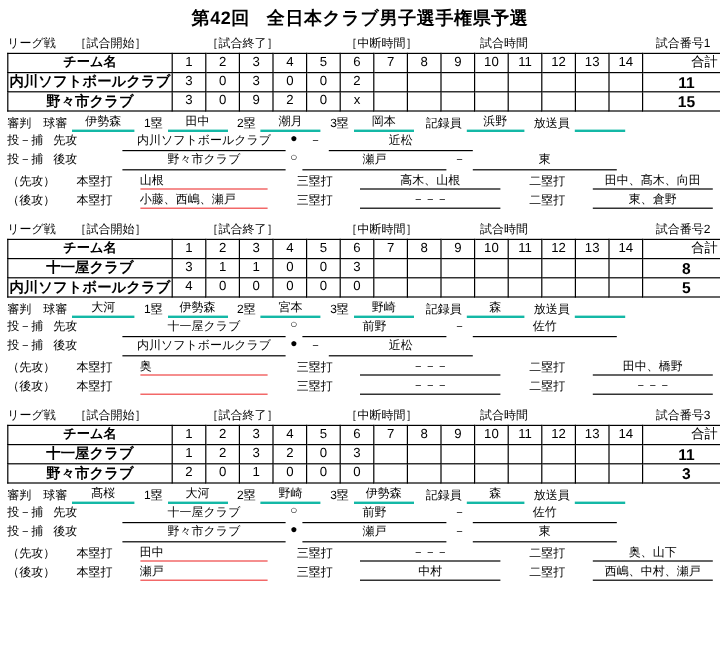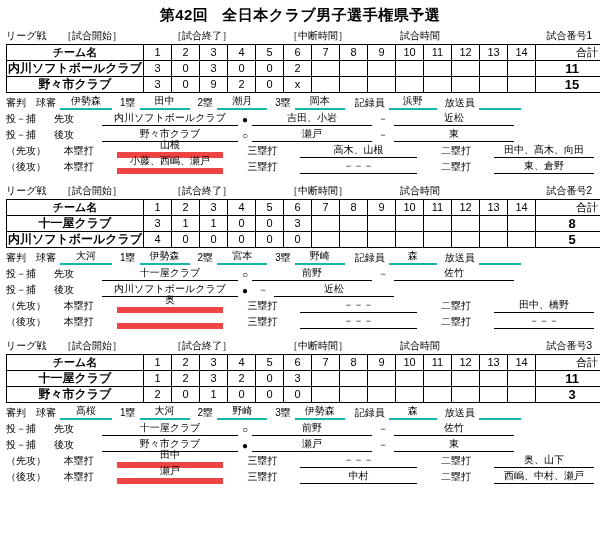--- a/index.html
+++ b/index.html
@@ -76,24 +76,22 @@
   .of-k{margin-right:4px;}
   .of-v{
     border-bottom:2px solid #14b8a6;
     display:inline-block;
     text-align:center;
   }
 
   
   .pcrow{
     display:flex;
-    align-items:flex-end;
     font-size:10px;
     height:16px;
-    font-family:Liberation Mono, monospace;
   }
   .pc-label{width:96px;white-space:nowrap;}
   .pc-team{
     width:136px;
     border-bottom:1px solid #000;
     text-align:center;
     white-space:nowrap;
   }
   .pc-mark{width:14px;text-align:center;}
   .pc-pit{
@@ -111,21 +109,21 @@
   
   .hitrow{
     display:flex;
     align-items:flex-end;
     font-size:10px;
     height:16px;
     gap:16px;
   }
   .h-who{width:50px;white-space:nowrap;}
   .h-k1{width:44px;white-space:nowrap;margin-top:28px;}
-  .h-v1{width:128px;border-bottom:6px solid #ef4444;text-align:center;}
+  .h-v1{width:128px;border-bottom:1px solid #ef4444;}
   .h-k2{width:44px;white-space:nowrap;margin-left:8px;}
   .h-v2{width:140px;border-bottom:1px solid #000;text-align:center;}
   .h-k3{width:44px;white-space:nowrap;margin-left:8px;}
   .h-v3{width:120px;border-bottom:1px solid #000;text-align:center;}
 
   .spacer{height:4px;}
 </style>
 </head>
 <body>
 
@@ -217,21 +215,20 @@
       <span class="of-k" style="margin-left:10px;">記録員</span>
       <span class="of-v" style="width:48px;">浜野</span>
       <span class="of-k" style="margin-left:8px;">放送員</span>
       <span class="of-v" style="width:42px;"></span>
     </div>
 
     <div class="pcrow">
       <span class="pc-label"><span>投－捕</span>&nbsp;&nbsp;&nbsp;<span>先攻</span></span>
       <span class="pc-team">内川ソフトボールクラブ</span>
       <span class="pc-mark">●</span>
-      <span class="pc-pit">吉田、小岩</span>
       <span class="pc-dash">－</span>
       <span class="pc-cat">近松</span>
     </div>
     <div class="pcrow">
       <span class="pc-label"><span>投－捕</span>&nbsp;&nbsp;&nbsp;<span>後攻</span></span>
       <span class="pc-team">野々市クラブ</span>
       <span class="pc-mark">○</span>
       <span class="pc-pit">瀬戸</span>
       <span class="pc-dash">－</span>
       <span class="pc-cat">東</span>

